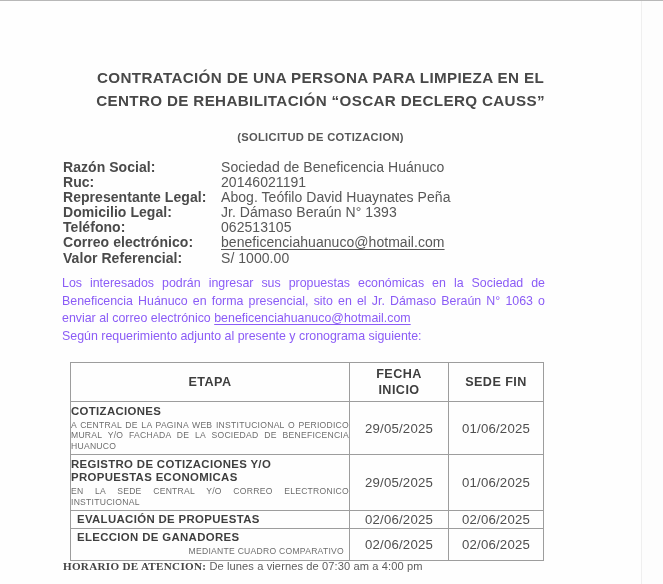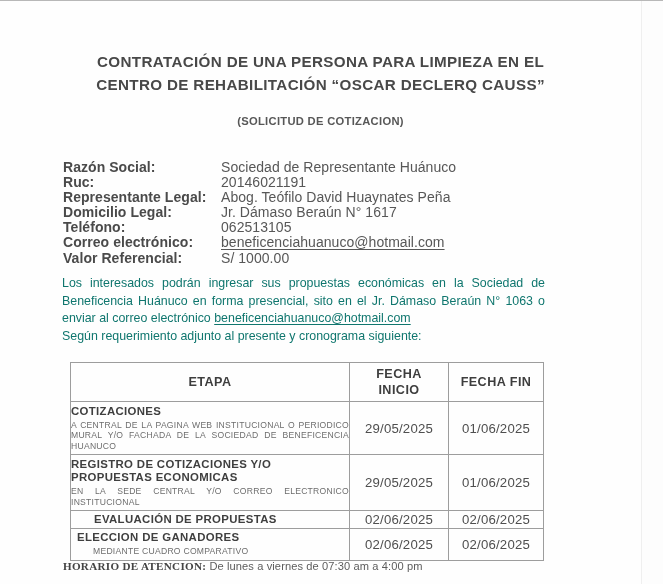--- a/index.html
+++ b/index.html
@@ -43,21 +43,21 @@
   .content {
     position: absolute;
     left: 0; top: 0;
     width: 641px;
     height: 584px;
   }
 
   
   .title-block {
     margin: 0;
-    padding: 50px 60px 0 60px;
+    padding: 66px 60px 0 60px;
     text-align: center;
   }
   .doc-title {
     font-size: 15.2px;
     font-weight: bold;
     letter-spacing: 0.35px;
     line-height: 23px;
     color: #484848;
     margin: 0;
   }
@@ -113,21 +113,21 @@
   }
 
   
   .para-block {
     position: absolute;
     left: 62px;
     top: 275px;
     width: 483px;
     font-size: 12.4px;
     line-height: 17.5px;
-    color: #0f766e;
+    color: #8b5cf6;
   }
   .para-just {
     text-align: justify;
     text-justify: inter-word;
     margin: 0;
   }
   .para-line {
     margin: 0;
   }
   .inline-link {
@@ -177,35 +177,35 @@
   }
   .etapa-sub {
     font-size: 8.6px;
     letter-spacing: 0.25px;
     color: #6d6d6d;
     line-height: 10.6px;
     text-align: justify;
     text-justify: inter-word;
     padding-top: 1.5px;
   }
-  .etapa-sub.nojust { text-align: left; padding-left: 16px; }
+  .etapa-sub.nojust { text-align: right; padding-left: 16px; }
 
   .date-cell {
     text-align: center;
     font-size: 13.2px;
     color: #4f4f4f;
     letter-spacing: 0.2px;
   }
 
   .row-tall-a td { height: 52px; }
   .row-tall-b td { height: 55px; }
   .row-short  td { height: 17px; }
   .row-mid    td { height: 28px; }
 
-  .row-short .etapa-cell { padding: 0 5px 0 23px; }
+  .row-short .etapa-cell { padding: 0 5px 0 6px; }
   .row-mid .etapa-cell   { padding: 1px 5px 2px 6px; }
 
   
   .footer-note {
     position: absolute;
     left: 63px;
     top: 560px;
     font-size: 11.1px;
     color: #5c5c5c;
     letter-spacing: 0.1px;
@@ -234,36 +234,36 @@
         <div>CENTRO DE REHABILITACIÓN “OSCAR DECLERQ CAUSS”</div>
       </div>
       <div class="doc-subtitle">(SOLICITUD DE COTIZACION)</div>
     </div>
 
 
     <div class="info-list">
 
       <div class="info-row">
         <span class="info-label">Razón Social:</span>
-        <span class="info-value">Sociedad de Representante Huánuco</span>
+        <span class="info-value">Sociedad de Beneficencia Huánuco</span>
       </div>
 
       <div class="info-row">
         <span class="info-label">Ruc:</span>
         <span class="info-value">20146021191</span>
       </div>
 
       <div class="info-row">
         <span class="info-label">Representante Legal:</span>
         <span class="info-value">Abog. Teófilo David Huaynates Peña</span>
       </div>
 
       <div class="info-row">
         <span class="info-label">Domicilio Legal:</span>
-        <span class="info-value">Jr. Dámaso Beraún N° 1617</span>
+        <span class="info-value">Jr. Dámaso Beraún N° 1393</span>
       </div>
 
       <div class="info-row">
         <span class="info-label">Teléfono:</span>
         <span class="info-value">062513105</span>
       </div>
 
       <div class="info-row">
         <span class="info-label">Correo electrónico:</span>
         <span class="info-value link">beneficenciahuanuco@hotmail.com</span>
@@ -287,21 +287,21 @@
         <col class="col-inicio">
         <col class="col-fin">
       </colgroup>
       <thead>
         <tr>
           <th>ETAPA</th>
           <th>
             <div>FECHA</div>
             <div>INICIO</div>
           </th>
-          <th>FECHA FIN</th>
+          <th>SEDE FIN</th>
         </tr>
       </thead>
       <tbody>
 
         <tr class="row-tall-a">
           <td class="etapa-cell">
             <div class="etapa-title">COTIZACIONES</div>
             <div class="etapa-sub">A CENTRAL DE LA PAGINA WEB INSTITUCIONAL O PERIODICO MURAL Y/O FACHADA DE LA SOCIEDAD DE BENEFICENCIA HUANUCO</div>
           </td>
           <td class="date-cell">29/05/2025</td>

